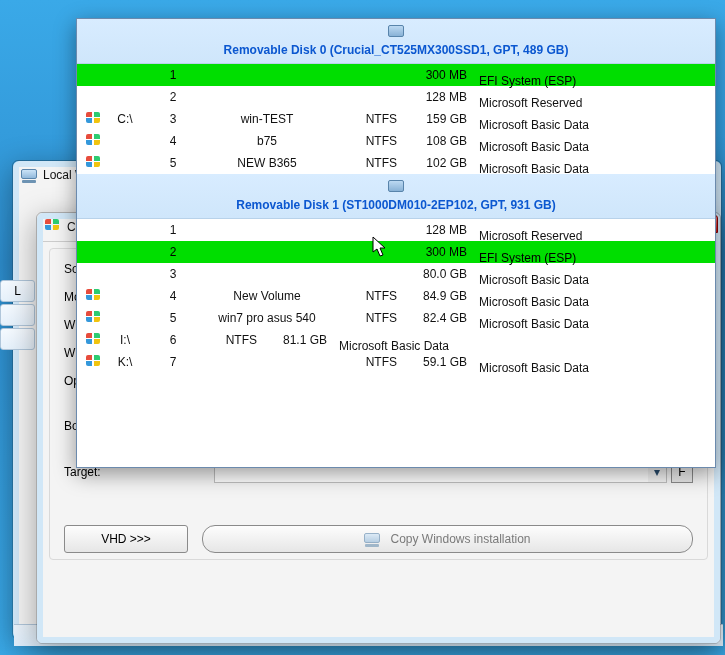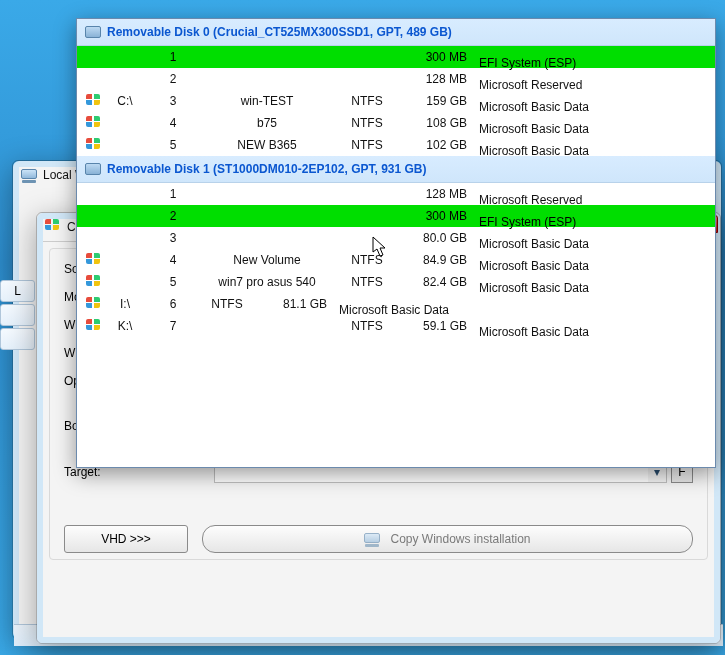--- a/index.html
+++ b/index.html
@@ -12,29 +12,29 @@
   .content { position:absolute; left:6px; right:6px; top:28px; bottom:6px; background:#f4f4f4; border-top:1px solid #ccc; }
   .form-row { display:flex; align-items:center; padding:4px 10px; min-height:28px; }
   .form-row .lbl { width:150px; color:#000; }
   .combo { flex:1; height:22px; border:1px solid #7a9ebd; background:#fff; position:relative; }
   .combo .arrow { position:absolute; right:0; top:0; bottom:0; width:18px; background:linear-gradient(180deg,#eaf3fb,#d1e6f8); border-left:1px solid #7a9ebd; text-align:center; line-height:20px; color:#2a4d6e; }
   .small-combo { width:60px; margin-left:4px; }
   .fbtn { width:22px; height:22px; margin-left:4px; border:1px solid #8a8a8a; background:linear-gradient(180deg,#fdfdfd,#e6e6e6); text-align:center; line-height:20px; }
   .bigbtn { height:28px; border:1px solid #8a8a8a; background:linear-gradient(180deg,#fdfdfd,#e6e6e6); text-align:center; line-height:26px; border-radius:3px; }
   .sep { height:16px; }
   .popup { position:absolute; background:#fff; border:1px solid #6b8aad; box-shadow:0 6px 20px rgba(0,0,0,.4); }
-  .disk-hdr { background:linear-gradient(180deg,#d8ecff,#cfe6fb); padding:6px 8px; color:#0b57d0; font-weight:bold; display:flex; align-items:center; gap:6px; border-bottom:1px solid #b8d2ea; }
+  .disk-hdr { background:linear-gradient(180deg,#d8ecff,#cfe6fb); padding:6px 8px; color:#0b57d0; font-weight:bold; display:flex; align-items:center; gap:6px; border-bottom:1px solid #b8d2ea;flex-direction:column; }
   .disk-ico { width:16px; height:12px; background:linear-gradient(180deg,#bcd9f2,#89b2d6); border:1px solid #5884ab; border-radius:2px; position:relative; }
   .part-row { display:flex; align-items:center; height:22px; padding:0 8px; color:#111; }
   .part-row.sel { background:#00de00; color:#000; }
   .c-ico { width:16px; text-align:center; }
   .c-drv { width:48px; text-align:center; }
   .c-num { width:48px; text-align:center; }
   .c-lab { width:140px; text-align:center; }
-  .c-fs  { width:60px; text-align:center; }
+  .c-fs  { width:60px; text-align:right; }
   .c-sz  { width:70px; text-align:right; }
   .c-typ { flex:1; padding-left:12px;margin-top:12px; }
   .cursor { position:absolute; width:16px; height:22px; pointer-events:none; }
   .left-stub { position:absolute; left:0; width:35px; background:linear-gradient(180deg,#f5faff,#e6f1fb); border:1px solid #b0c6da; border-radius:3px; }
   .status-stub { position:absolute; left:0; right:0; height:22px; background:linear-gradient(180deg,#eaf3fb,#dfeefb); border-top:1px solid #b0c6da; }
   .win-flag { width:14px; height:11px; display:inline-block; position:relative; }
   .win-flag span { position:absolute; width:6px; height:5px; }
   .wf1{background:#e74c3c;left:0;top:0;border-top-left-radius:2px}
   .wf2{background:#2ecc71;right:0;top:0;border-top-right-radius:2px}
   .wf3{background:#3498db;left:0;bottom:0;border-bottom-left-radius:2px}

